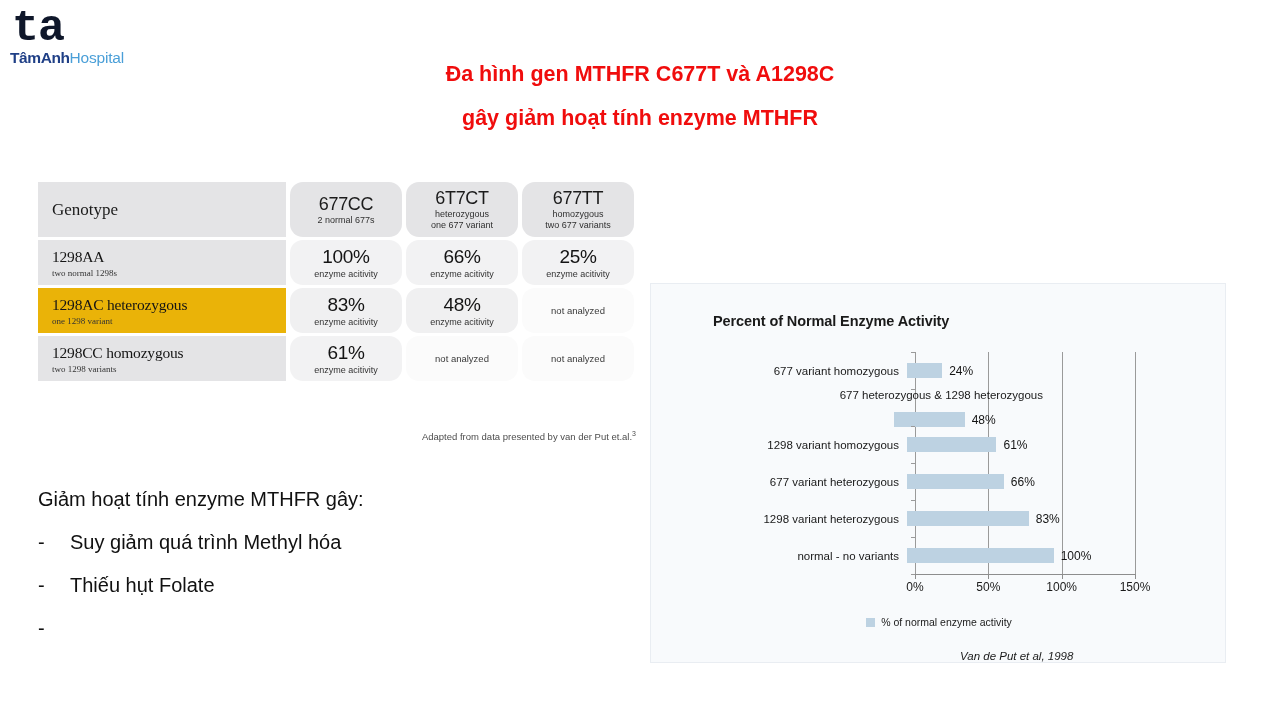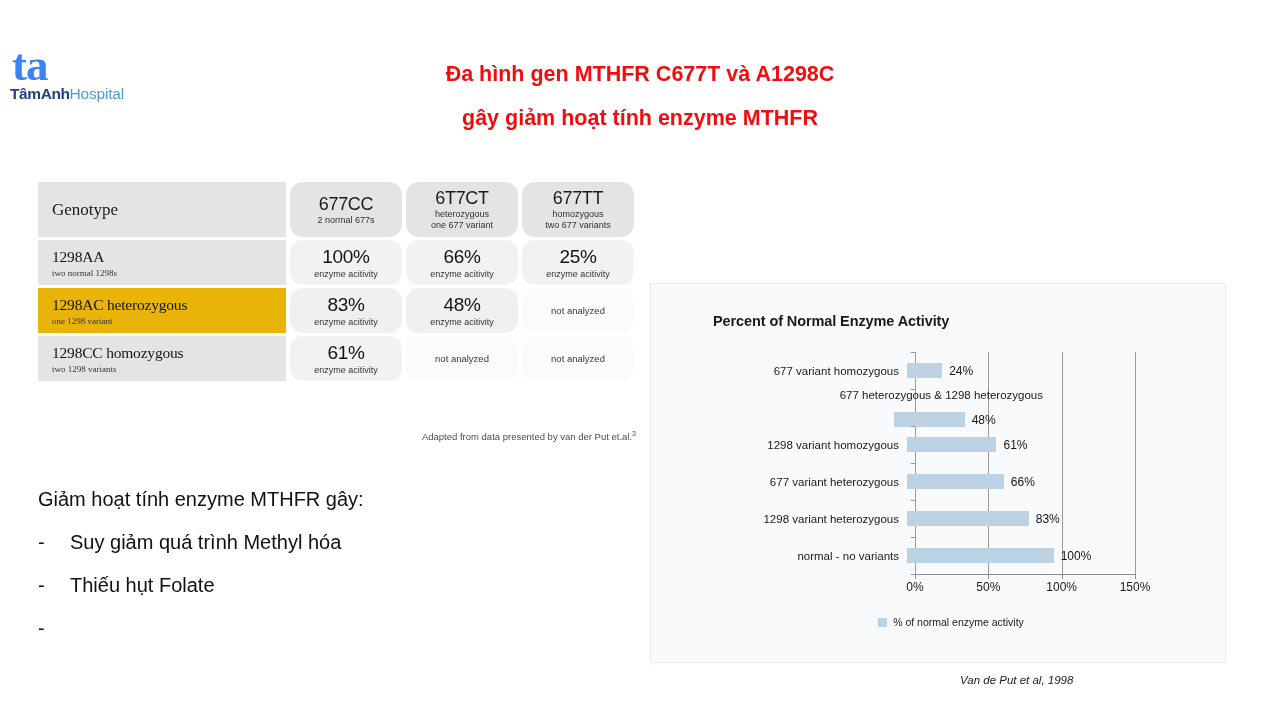--- a/index.html
+++ b/index.html
@@ -17,28 +17,27 @@
 
   
   #logo {
     position: absolute;
     left: 8px;
     top: 8px;
     width: 130px;
     height: 62px;
   }
   #logo .logo-mark {
-    font-family: Liberation Serif, serif;
+    font-family: Liberation Mono, monospace;
     font-weight: 700;
     font-size: 45px;
     line-height: 42px;
-    color: #3b82f6;
+    color: #0f172a;
     letter-spacing: -1px;
     padding-left: 4px;
-    margin-top: 36px;
   }
   #logo .logo-words {
     font-size: 15.5px;
     line-height: 16px;
     padding-left: 2px;
     white-space: nowrap;
   }
   #logo .logo-words .w1 {
     font-weight: 700;
     color: #1f3f86;
@@ -283,42 +282,42 @@
   }
   .xtickmark {
     position: absolute;
     top: -6px;
     width: 1px;
     height: 5px;
     background: #8d8d8d;
   }
   #legend {
     position: absolute;
-    left: 12px;
+    left: 0;
     top: 332px;
     width: 576px;
     display: flex;
     justify-content: center;
     align-items: center;
   }
   #legend .swatch {
     width: 9px;
     height: 9px;
     background: #bdd2e2;
     margin-right: 6px;
   }
   #legend .legend-label {
     font-size: 10.5px;
     color: #1a1a1a;
     white-space: nowrap;
   }
   #chart-citation {
     position: absolute;
     left: 960px;
-    top: 674px;
+    top: 650px;
     font-size: 11.5px;
     font-style: italic;
     color: #1a1a1a;
     white-space: nowrap;
   }
 </style>
 </head>
 <body>
 
 <div id="logo">

